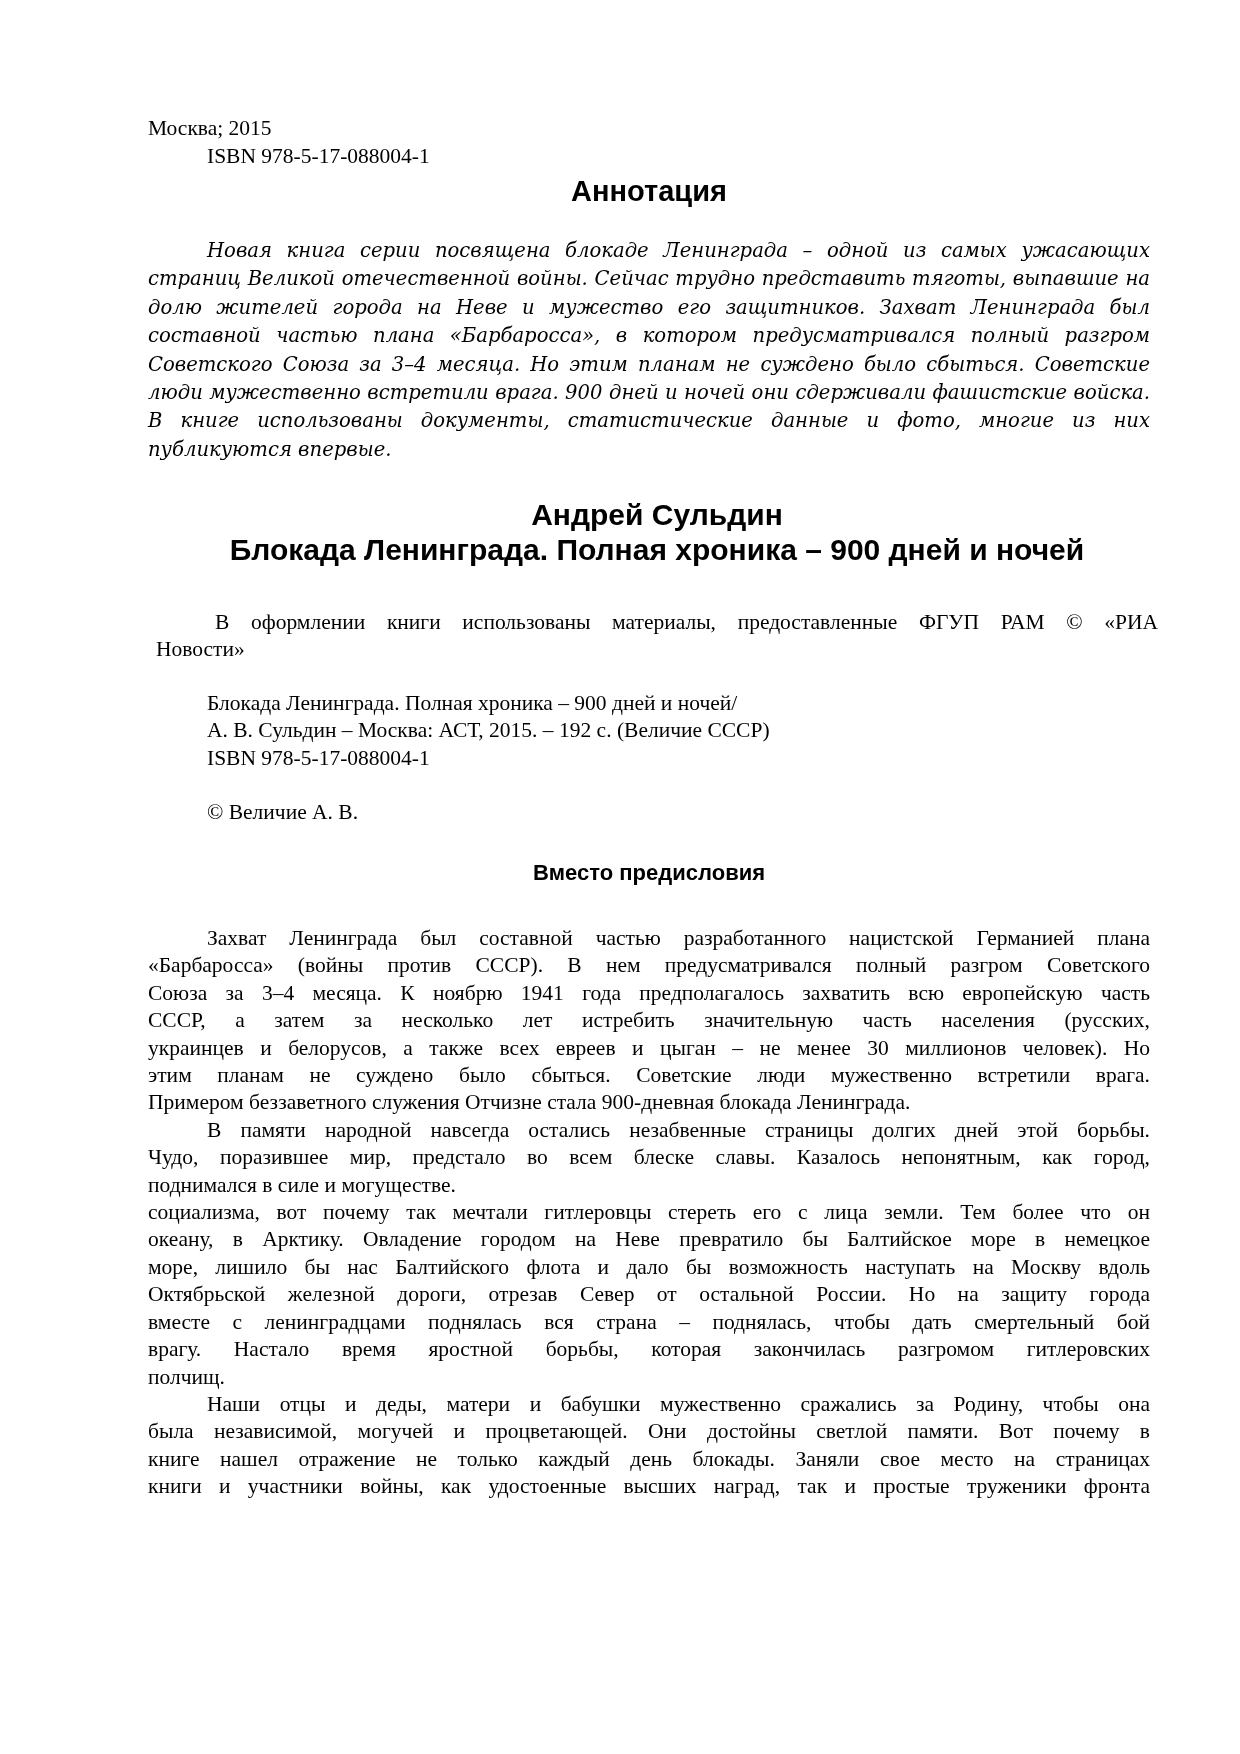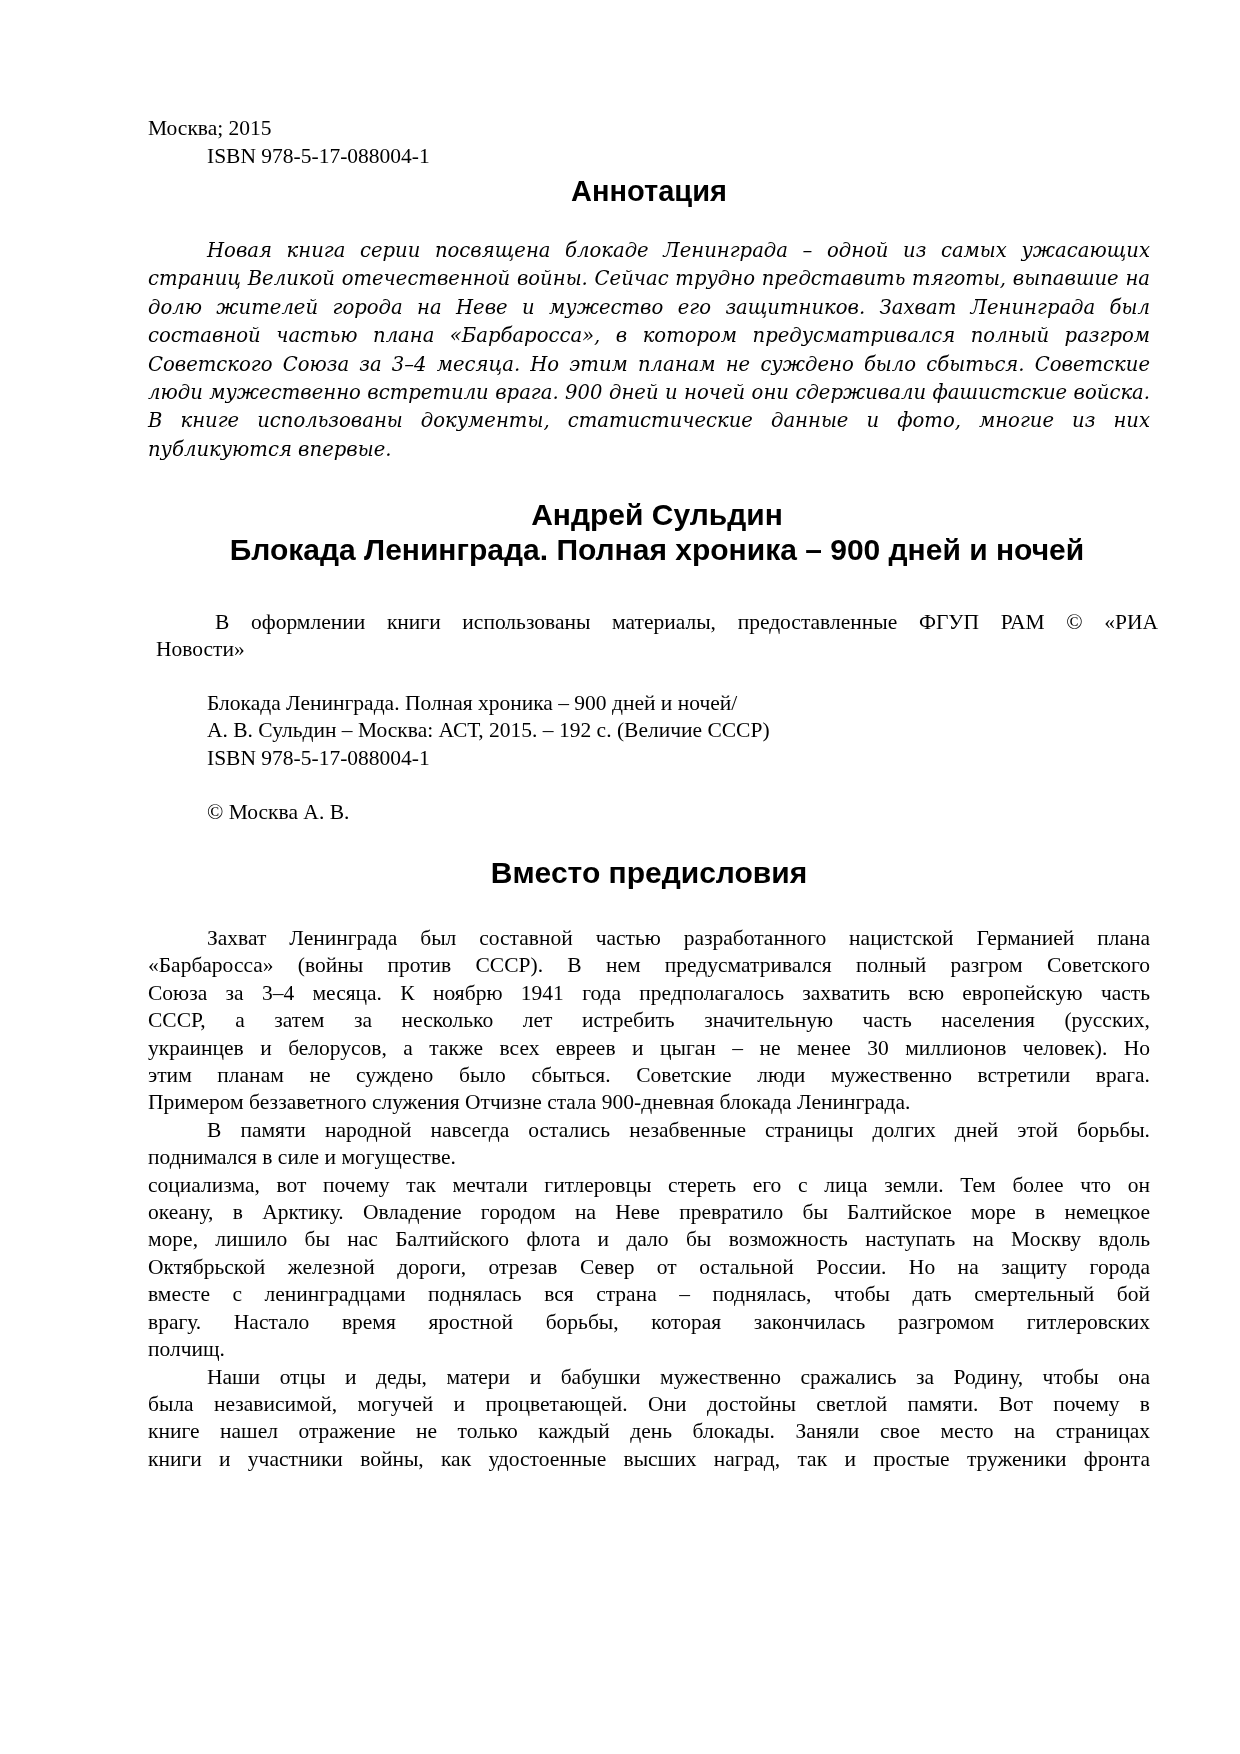--- a/index.html
+++ b/index.html
@@ -13,21 +13,21 @@
   .italic { font-family: "DejaVu Serif", "Liberation Serif", serif; font-style: italic; font-size: 19.6px; line-height: 28.4px; }
 
   #city-year { position: absolute; top: 115px; left: 0; }
   #isbn-top { position: absolute; top: 143px; left: 59px; }
   #annotation-heading { position: absolute; top: 176px; left: 0; width: 1002px; font-size: 29px; line-height: 30px; }
   #annotation-text { position: absolute; top: 237px; left: 0; width: 1002px; }
   #title-block { position: absolute; top: 497px; left: 8px; width: 1002px; font-size: 30px; line-height: 35px; }
   #credits { position: absolute; top: 609px; left: 0; width: 1002px; margin-left: 8px; }
   #biblio { position: absolute; top: 690px; left: 59px; }
   #copyright { position: absolute; top: 799px; left: 59px; }
-  #preface-heading { position: absolute; top: 858px; left: 0; width: 1002px; font-size: 30px; line-height: 30px; }
+  #preface-heading { position: absolute; top: 858px; left: 0; width: 1002px; font-size: 22px; line-height: 30px; }
   #preface-text { position: absolute; top: 925px; left: 0; width: 1002px; }
 </style>
 </head>
 <body>
 
 <div class="page">
 
   <div id="city-year" class="serif">Москва; 2015</div>
   <div id="isbn-top" class="serif">ISBN 978-5-17-088004-1</div>
 
@@ -53,36 +53,37 @@
     <span class="line just indent">В оформлении книги использованы материалы, предоставленные ФГУП РАМ ©  «РИА</span>
     <span class="line">Новости»</span>
   </div>
 
   <div id="biblio" class="serif">
     <span class="line">Блокада Ленинграда. Полная хроника – 900 дней и ночей/</span>
     <span class="line">А. В. Сульдин – Москва: АСТ, 2015. – 192 с. (Величие СССР)</span>
     <span class="line">ISBN 978-5-17-088004-1</span>
   </div>
 
-  <div id="copyright" class="serif">© Москва А. В.</div>
+  <div id="copyright" class="serif">© Величие А. В.</div>
 
   <div id="preface-heading" class="sans-h">Вместо предисловия</div>
 
   <div id="preface-text" class="serif">
     <div>
       <span class="line just indent">Захват Ленинграда был составной частью разработанного нацистской Германией плана</span>
       <span class="line just">«Барбаросса» (войны против СССР). В нем предусматривался полный разгром Советского</span>
       <span class="line just">Союза за 3–4 месяца. К ноябрю 1941 года предполагалось захватить всю европейскую часть</span>
       <span class="line just">СССР, а затем за несколько лет истребить значительную часть населения (русских,</span>
       <span class="line just">украинцев и белорусов, а также всех евреев и цыган – не менее 30 миллионов человек). Но</span>
       <span class="line just">этим планам не суждено было сбыться. Советские люди мужественно встретили врага.</span>
       <span class="line">Примером беззаветного служения Отчизне стала 900-дневная блокада Ленинграда.</span>
     </div>
     <div>
       <span class="line just indent">В памяти народной навсегда остались незабвенные страницы долгих дней этой борьбы.</span>
+      <span class="line just">Чудо, поразившее мир, предстало во всем блеске славы. Казалось непонятным, как город,</span>
       <span class="line">поднимался в силе и могуществе.</span>
     </div>
     <div>
       <span class="line just">социализма, вот почему так мечтали гитлеровцы стереть его с лица земли. Тем более что он</span>
       <span class="line just">океану, в Арктику. Овладение городом на Неве превратило бы Балтийское море в немецкое</span>
       <span class="line just">море, лишило бы нас Балтийского флота и дало бы возможность наступать на Москву вдоль</span>
       <span class="line just">Октябрьской железной дороги, отрезав Север от остальной России. Но на защиту города</span>
       <span class="line just">вместе с ленинградцами поднялась вся страна – поднялась, чтобы дать смертельный бой</span>
       <span class="line just">врагу. Настало время яростной борьбы, которая закончилась разгромом гитлеровских</span>
       <span class="line">полчищ.</span>

